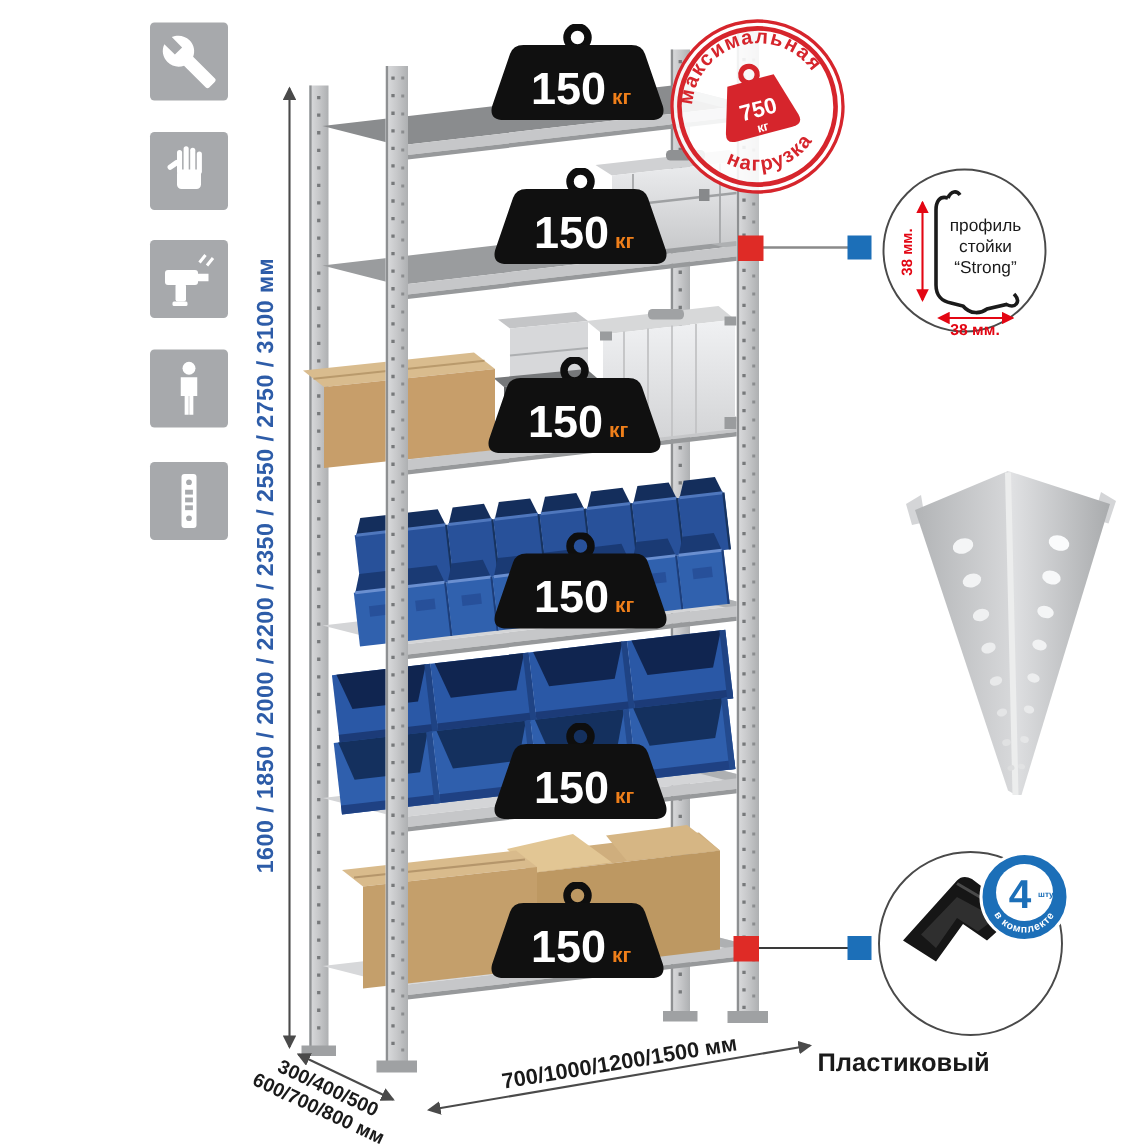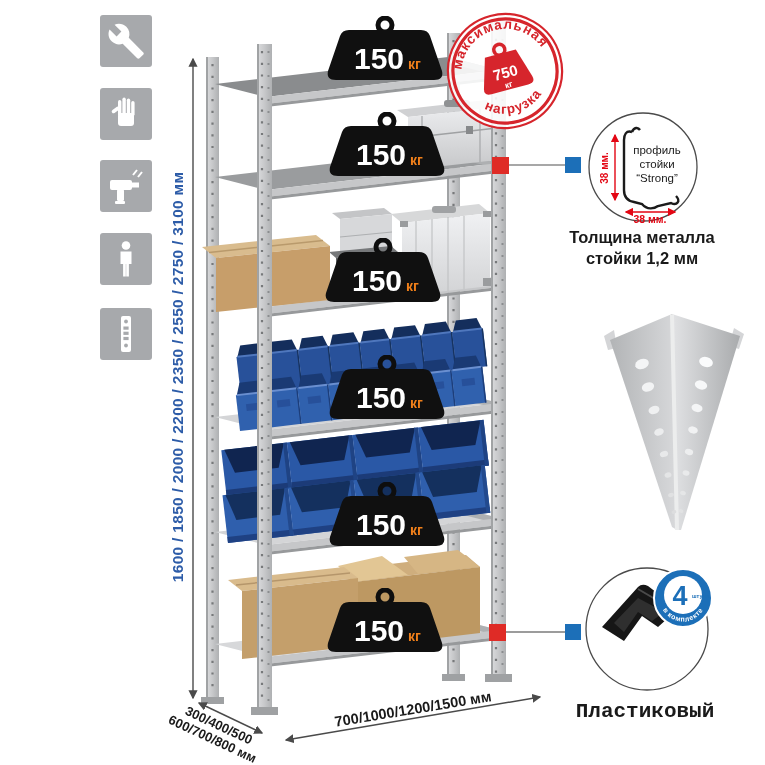--- a/index.html
+++ b/index.html
@@ -23,22 +23,22 @@
   .weight-badge{position:absolute;width:120px;height:66px;}
   .wb1{left:325px;top:16px;} .wb2{left:327px;top:112px;} .wb3{left:323px;top:238px;}
   .wb4{left:327px;top:355px;} .wb5{left:327px;top:482px;} .wb6{left:325px;top:588px;}
 
   .stamp{position:absolute;left:443px;top:9px;width:124px;height:124px;}
   .profile-circle{position:absolute;left:586px;top:111px;width:114px;height:114px;}
   .profile-caption{position:absolute;left:532px;top:227px;width:220px;text-align:center;
                    font-size:16.5px;font-weight:bold;color:#1a1a1a;line-height:1.25;}
   .foot-circle{position:absolute;left:582px;top:565px;width:130px;height:130px;}
   .foot-badge{position:absolute;left:652px;top:567px;width:62px;height:62px;}
-  .foot-caption{position:absolute;left:545px;top:698px;width:200px;text-align:center;
-                font-size:21px;font-weight:bold;color:#1a1a1a;line-height:1.3;font-family:Liberation Mono, monospace;}
+  .foot-caption{position:absolute;left:545px;top:698px;width:200px;
+                font-size:17px;font-weight:bold;color:#1a1a1a;line-height:1.3;}
 </style>
 </head>
 <body>
 
 <div class="canvas">
 
   <svg class="abs" style="left:0;top:0" width="765" height="765" viewBox="0 0 765 765">
     <defs>
       <marker id="ar" viewBox="0 0 10 10" refX="8.5" refY="5" markerWidth="6.5" markerHeight="6.5" orient="auto-start-reverse">
         <path d="M0 0 L10 5 L0 10 z" fill="#4a4a4a"></path>
@@ -423,24 +423,20 @@
       <path d="M46,21 C48,16 52,16 54,19 M46,21 C40,19 38,24 38,29 L38,79 C38,86 42,90 48,91 L56,93 C61,99 68,98 72,95 L85,92 C91,95 95,90 90,85" fill="none" stroke="#1b1b1b" stroke-width="2.4"></path>
       <line x1="29" y1="24" x2="29" y2="89" stroke="#e30613" stroke-width="1.4" marker-start="url(#rar)" marker-end="url(#rar)"></line>
       <line x1="40" y1="101" x2="89" y2="101" stroke="#e30613" stroke-width="1.4" marker-start="url(#rar)" marker-end="url(#rar)"></line>
       <text transform="rotate(-90 22 57)" x="22" y="57" font-size="10" font-weight="bold" fill="#e30613" text-anchor="middle">38 мм.</text>
       <text x="64" y="112" font-size="10.5" font-weight="bold" fill="#e30613" text-anchor="middle">38 мм.</text>
       <text x="71" y="43" font-size="11.5" fill="#1a1a1a" text-anchor="middle">профиль</text>
       <text x="71" y="57" font-size="11.5" fill="#1a1a1a" text-anchor="middle">стойки</text>
       <text x="71" y="71" font-size="11.5" fill="#1a1a1a" text-anchor="middle">“Strong”</text>
     </svg>
   </div>
-  <div class="profile-caption">
-    <div>Толщина металла</div>
-    <div>стойки 1,2 мм</div>
-  </div>
 
   <div class="foot-circle">
     <svg viewBox="0 0 130 130" width="130" height="130">
       <circle cx="65" cy="64" r="61" fill="#fff" stroke="#4a4a4a" stroke-width="1.3"></circle>
       <g>
         <path d="M20,62 L56,22 Q60,18 66,21 L96,44 L76,62 L60,51 L42,76 Z" fill="#161616"></path>
         <path d="M32,58 L56,33 L82,47 L70,56 L56,47 L42,67 Z" fill="#2f2f2f"></path>
         <path d="M56,24 L90,44" stroke="#4a4a4a" stroke-width="2" fill="none"></path>
       </g>
     </svg>

